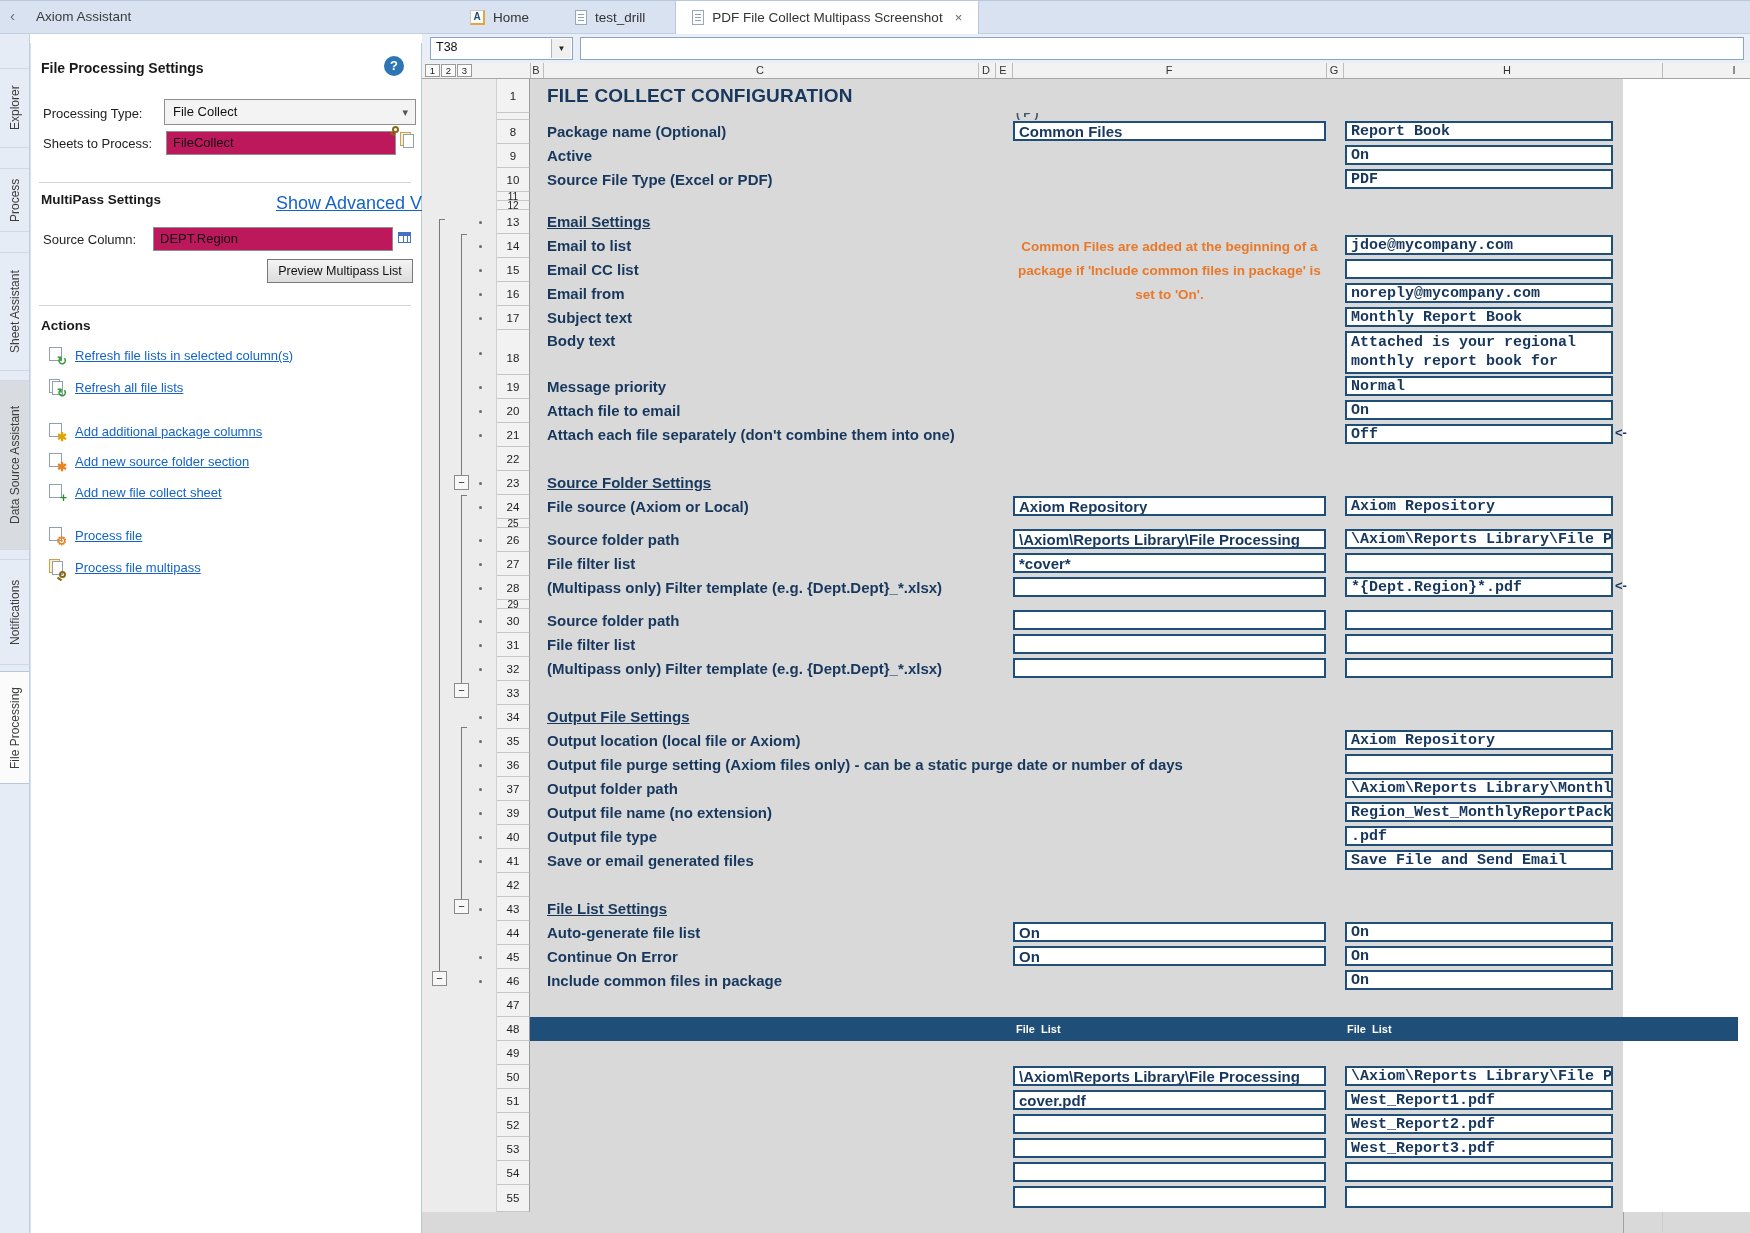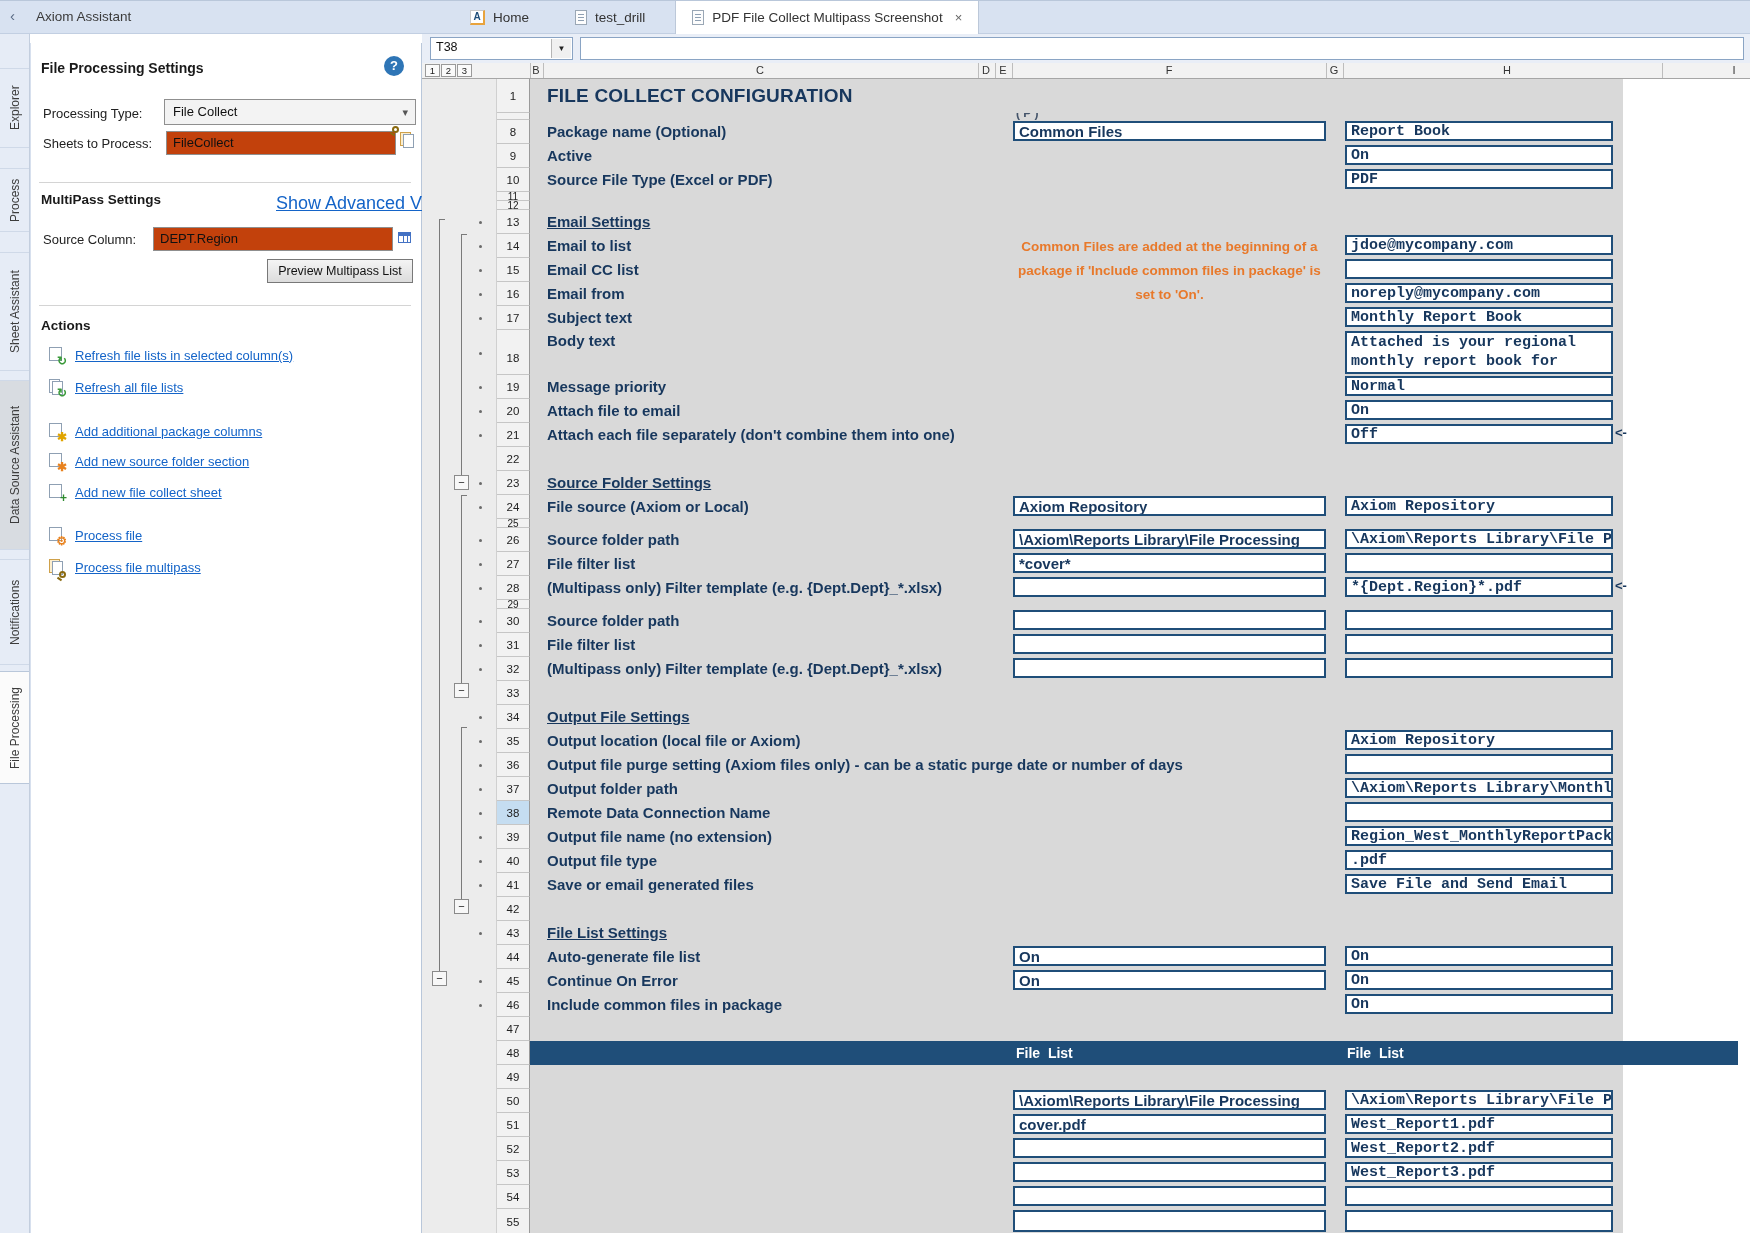--- a/index.html
+++ b/index.html
@@ -23,21 +23,21 @@
         background:#e6ecf6;border-top:1px solid #cfd9e8;border-bottom:1px solid #cfd9e8;cursor:default;}
   .vtab.gray{background:#d8dce1;}
   .vtab.active{background:#fbfbfb;border-top:1px solid #b9c7da;border-bottom:1px solid #b9c7da;}
   
   .panel{position:absolute;left:30px;top:42px;width:392px;height:1200px;background:#ffffff;border-right:1px solid #b9c7da;border-left:1px solid #d7e0ee;box-sizing:border-box;}
   .ptitle{position:absolute;left:10px;top:17px;font-size:14px;font-weight:bold;color:#1a1a1a;}
   .helpicon{position:absolute;left:353px;top:13px;width:20px;height:20px;border-radius:50%;background:#2e75b6;color:#fff;font-size:13px;font-weight:bold;text-align:center;line-height:20px;}
   .plabel{position:absolute;font-size:13px;color:#222;}
   .pselect{position:absolute;left:133px;top:56px;width:252px;height:26px;background:#f3f3f3;border:1px solid #8f8f8f;box-sizing:border-box;font-size:13px;color:#111;line-height:24px;padding-left:8px;}
   .pselect .chev{position:absolute;right:7px;top:0;color:#555;font-size:11px;line-height:24px;}
-  .pinput{position:absolute;height:24px;background:#c2410c;border:1px solid #8f8f8f;box-sizing:border-box;font-size:13px;color:#111;line-height:22px;padding-left:6px;white-space:nowrap;overflow:hidden;}
+  .pinput{position:absolute;height:24px;background:#be185d;border:1px solid #8f8f8f;box-sizing:border-box;font-size:13px;color:#111;line-height:22px;padding-left:6px;white-space:nowrap;overflow:hidden;}
   .divider{position:absolute;left:8px;width:372px;height:1px;background:#d4d4d4;}
   .plink{position:absolute;font-size:18px;color:#1464c8;text-decoration:underline;white-space:nowrap;cursor:pointer;}
   .pbtn{position:absolute;left:236px;top:216px;width:146px;height:24px;background:linear-gradient(#f4f4f4,#dcdcdc);border:1px solid #787878;box-sizing:border-box;font-size:12.5px;color:#111;text-align:center;line-height:22px;}
   .ptitle2{position:absolute;left:10px;font-size:13.5px;font-weight:bold;color:#1a1a1a;}
   .act{position:absolute;left:16px;display:flex;align-items:center;gap:10px;}
   .act .plink2{font-size:13px;color:#1464c8;text-decoration:underline;white-space:nowrap;cursor:pointer;}
   .icon16{position:relative;width:18px;height:18px;flex:0 0 18px;}
   .pg{position:absolute;left:2px;top:1px;width:11px;height:14px;background:#fff;border:1px solid #8fa0b3;box-sizing:border-box;}
   .pg2{position:absolute;left:5px;top:3px;width:11px;height:14px;background:#fff;border:1px solid #8fa0b3;box-sizing:border-box;}
   .pgy{background:#fdeecd;border-color:#cfa14a;}
@@ -80,21 +80,21 @@
   .r-tall .lbl{line-height:22px;vertical-align:top;}
   .r-tall .rn{align-items:flex-end;padding-bottom:10px;}
   .box{position:absolute;top:1px;height:20px;background:#fff;border:2px solid #1f4e79;box-sizing:border-box;
        font-size:15px;font-weight:bold;color:#17375d;line-height:17px;padding-left:4px;white-space:nowrap;overflow:hidden;}
   .fbox{left:483px;width:313px;}
   .hbox{left:815px;width:268px;font-family:Liberation Mono, monospace;}
   .r-tall .box{height:43px;white-space:normal;line-height:19px;}
   .r-last .box{height:22px;}
   .arr{position:absolute;left:1085px;top:2px;font-size:13px;font-weight:bold;color:#17375d;}
   .banner-rb{background:linear-gradient(to right,#1f4e79 0,#1f4e79 1208px,#ffffff 1208px) !important;z-index:2;}
-  .bannertext{position:absolute;top:0;font-size:14px;font-weight:600;color:#ffffff;line-height:24px;white-space:pre;}
+  .bannertext{position:absolute;top:0;font-size:11px;font-weight:600;color:#ffffff;line-height:24px;white-space:pre;}
   .notebox{position:absolute;left:591px;top:156px;width:313px;text-align:center;font-size:13.5px;line-height:24px;font-weight:600;color:#e8792b;z-index:1;}
   .vline{position:absolute;top:0;height:1155px;width:1px;z-index:0;}
   .frag{position:absolute;left:486px;top:0;height:7px;overflow:hidden;font-size:12px;font-weight:bold;color:#44546a;}
   .frag span{display:block;margin-top:-7px;}
   
   .oline{position:absolute;width:1px;background:#7a7a7a;z-index:1;}
   .oline:before{content:"";position:absolute;top:0;left:0;width:6px;height:1px;background:#7a7a7a;}
   .obox{position:absolute;width:15px;height:15px;background:#f7f7f7;border:1px solid #8a8a8a;box-sizing:border-box;
         font-size:11px;line-height:12px;text-align:center;color:#222;z-index:2;}
   .dot{position:absolute;left:57px;top:50%;margin-top:-1px;width:3px;height:3px;background:#6a6a6a;border-radius:50%;}
@@ -467,27 +467,20 @@
           <div class="gut">
             <span class="dot"></span>
           </div>
           <div class="rn">37</div>
           <div class="rb"><span class="lbl">Output folder path</span><div class="box hbox">\Axiom\Reports Library\Monthly Reports</div></div>
         </div>
         <div class="row r-normal">
           <div class="gut">
             <span class="dot"></span>
           </div>
-          <div class="rn sel">38</div>
-          <div class="rb"><span class="lbl">Remote Data Connection Name</span><div class="box hbox"></div></div>
-        </div>
-        <div class="row r-normal">
-          <div class="gut">
-            <span class="dot"></span>
-          </div>
           <div class="rn">39</div>
           <div class="rb"><span class="lbl">Output file name (no extension)</span><div class="box hbox">Region_West_MonthlyReportPackage</div></div>
         </div>
         <div class="row r-normal">
           <div class="gut">
             <span class="dot"></span>
           </div>
           <div class="rn">40</div>
           <div class="rb"><span class="lbl">Output file type</span><div class="box hbox">.pdf</div></div>
         </div>

